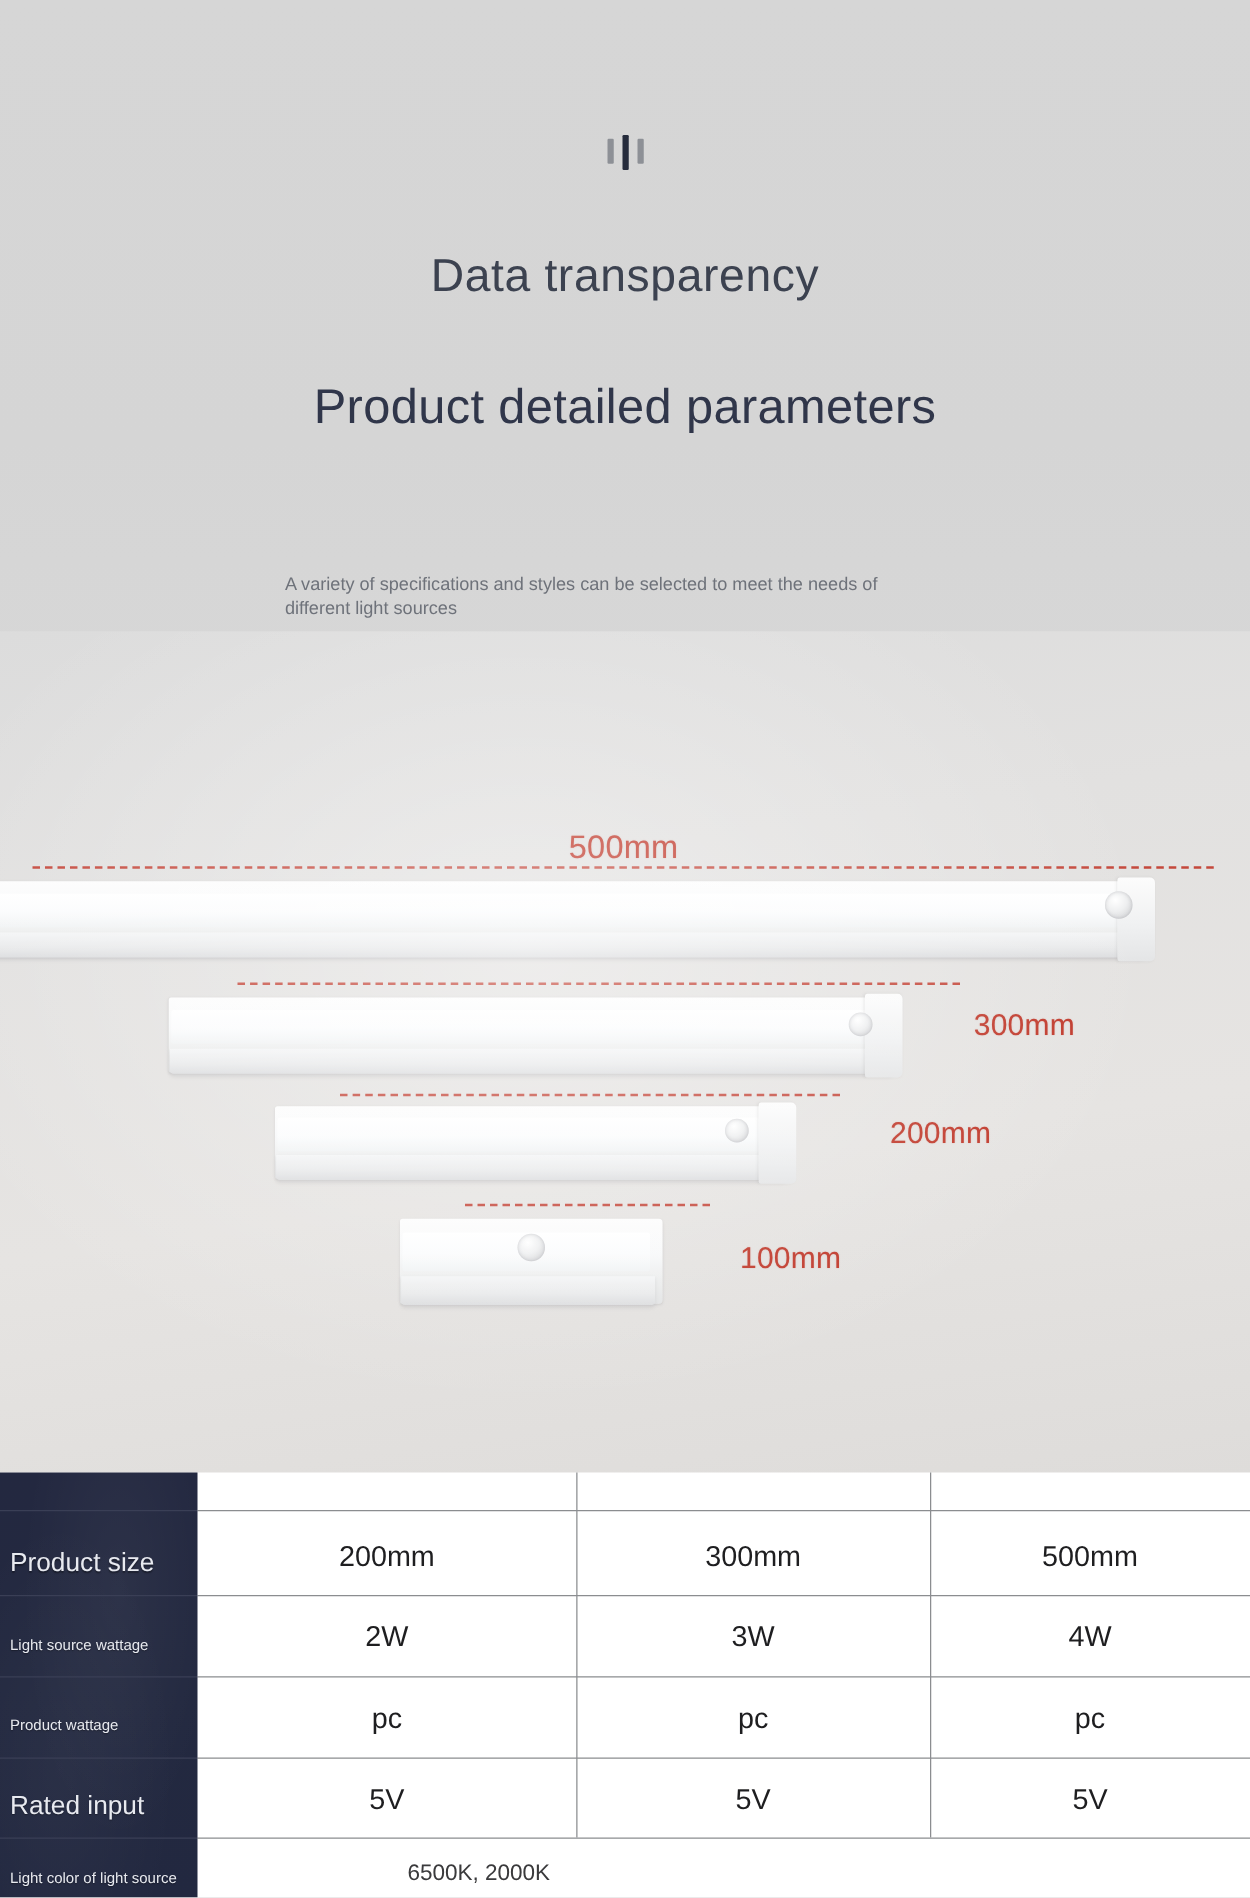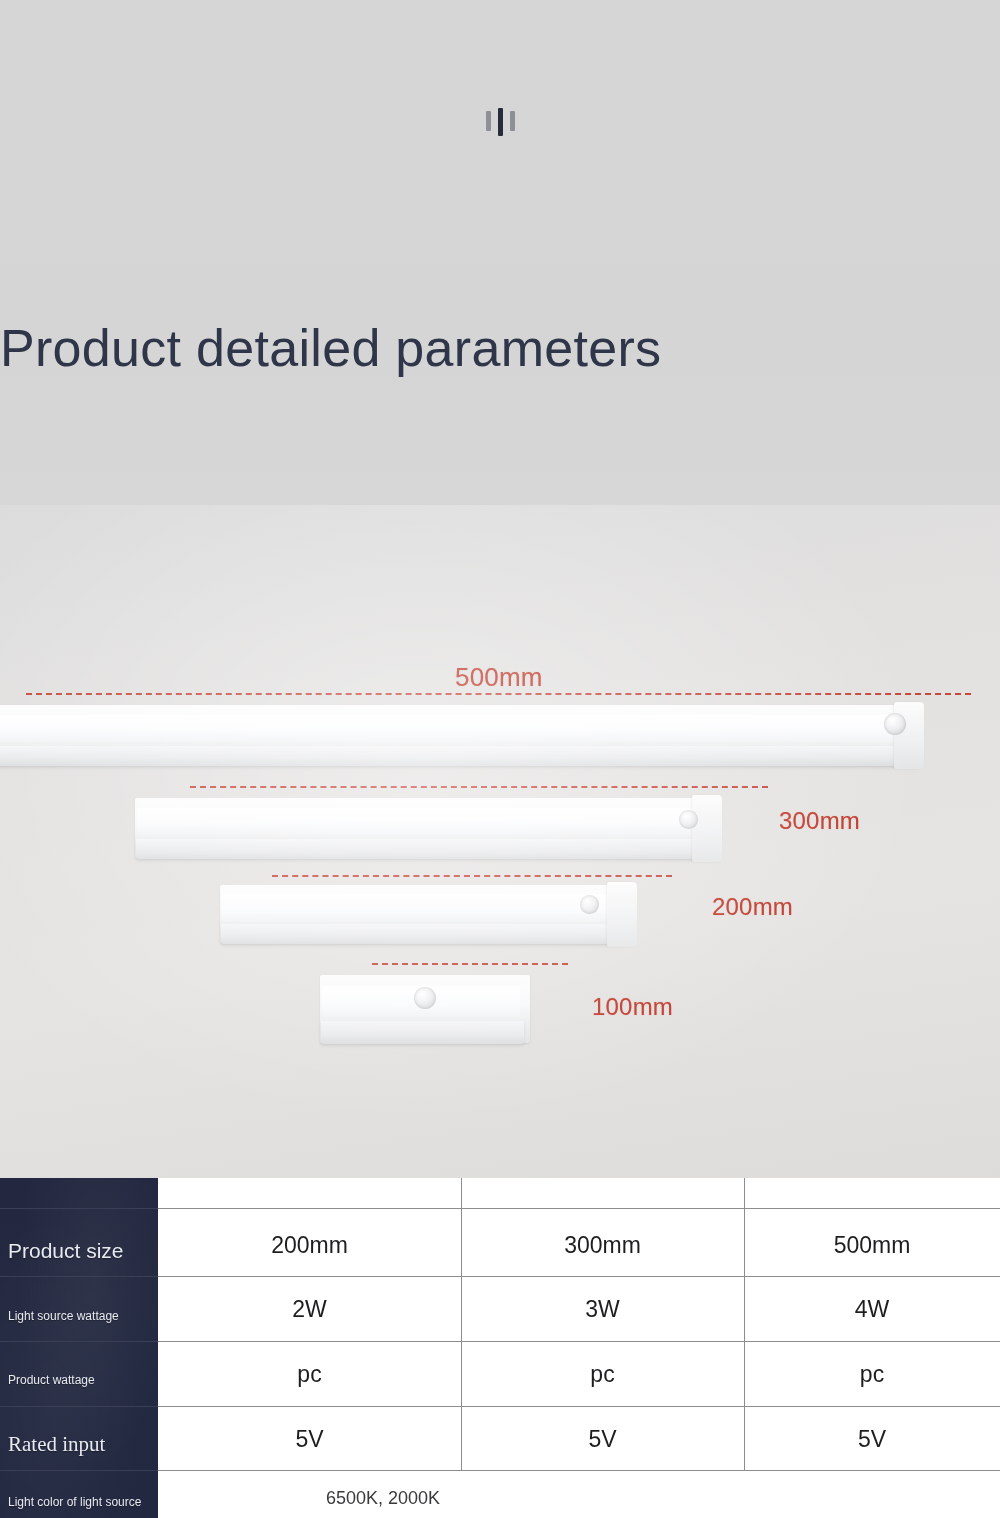--- a/index.html
+++ b/index.html
@@ -24,23 +24,23 @@
   .deco-bar.side { height:20px; background:#8d9096; margin-top:3px; }
   .deco-bar.mid  { height:28px; background:#262c3c; }
 
   .title-1 {
     position:absolute; left:0; right:0; top:200px;
     text-align:center;
     font-size:37px; font-weight:400; letter-spacing:.5px;
     color:#3c4250;
   }
   .title-2 {
-    position:absolute; left:0; right:0; top:318px;
-    text-align:left;
-    font-size:52px; font-weight:400; letter-spacing:.3px;
+    position:absolute; left:0; right:0; top:304px;
+    text-align:center;
+    font-size:39px; font-weight:400; letter-spacing:.3px;
     color:#30364a;
   }
   .subtitle {
     position:absolute; left:228px; top:459px; width:530px;
     font-size:14.5px; line-height:1.32; font-weight:400;
     color:#6e727a;
   }
 
   
   .photo {
@@ -144,21 +144,23 @@
 <div id="page">
 
   <div class="hero">
 
     <div class="deco-mark">
       <span class="deco-bar side"></span>
       <span class="deco-bar mid"></span>
       <span class="deco-bar side"></span>
     </div>
 
+    <div class="title-1">Data transparency</div>
     <div class="title-2">Product detailed parameters</div>
+    <div class="subtitle">A variety of specifications and styles can be selected to meet the needs of different light sources</div>
   </div>
 
   <div class="photo">
 
     <div class="dashline" style="left:26px; top:188px; width:945px;"></div>
     <div class="dim" style="left:455px; top:157px; font-size:26px;">500mm</div>
     <div class="bar" style="left:-8px; top:200px; width:930px; height:60px;">
       <div class="body"></div>
       <div class="lens"></div>
       <div class="base"></div>
@@ -197,21 +199,21 @@
 
   </div>
 
   <div class="spec">
 
     <div class="labelcol"></div>
 
     <div class="lbl big" style="top:42px;  height:62px;">Product size</div>
     <div class="lbl small" style="top:108px; height:62px;">Light source wattage</div>
     <div class="lbl small" style="top:172px; height:62px;">Product wattage</div>
-    <div class="lbl big" style="top:236px; height:62px;font-family:Liberation Serif, serif;">Rated input</div>
+    <div class="lbl big" style="top:236px; height:62px;">Rated input</div>
     <div class="lbl small" style="top:300px; height:50px;">Light color of light source</div>
 
     <div class="rowline faint" style="left:0;   top:30px;  width:158px;"></div>
     <div class="rowline faint" style="left:0;   top:98px;  width:158px;"></div>
     <div class="rowline faint" style="left:0;   top:163px; width:158px;"></div>
     <div class="rowline faint" style="left:0;   top:228px; width:158px;"></div>
     <div class="rowline faint" style="left:0;   top:292px; width:158px;"></div>
 
     <div class="rowline" style="left:158px; top:30px;  width:842px;"></div>
     <div class="rowline" style="left:158px; top:98px;  width:842px;"></div>

